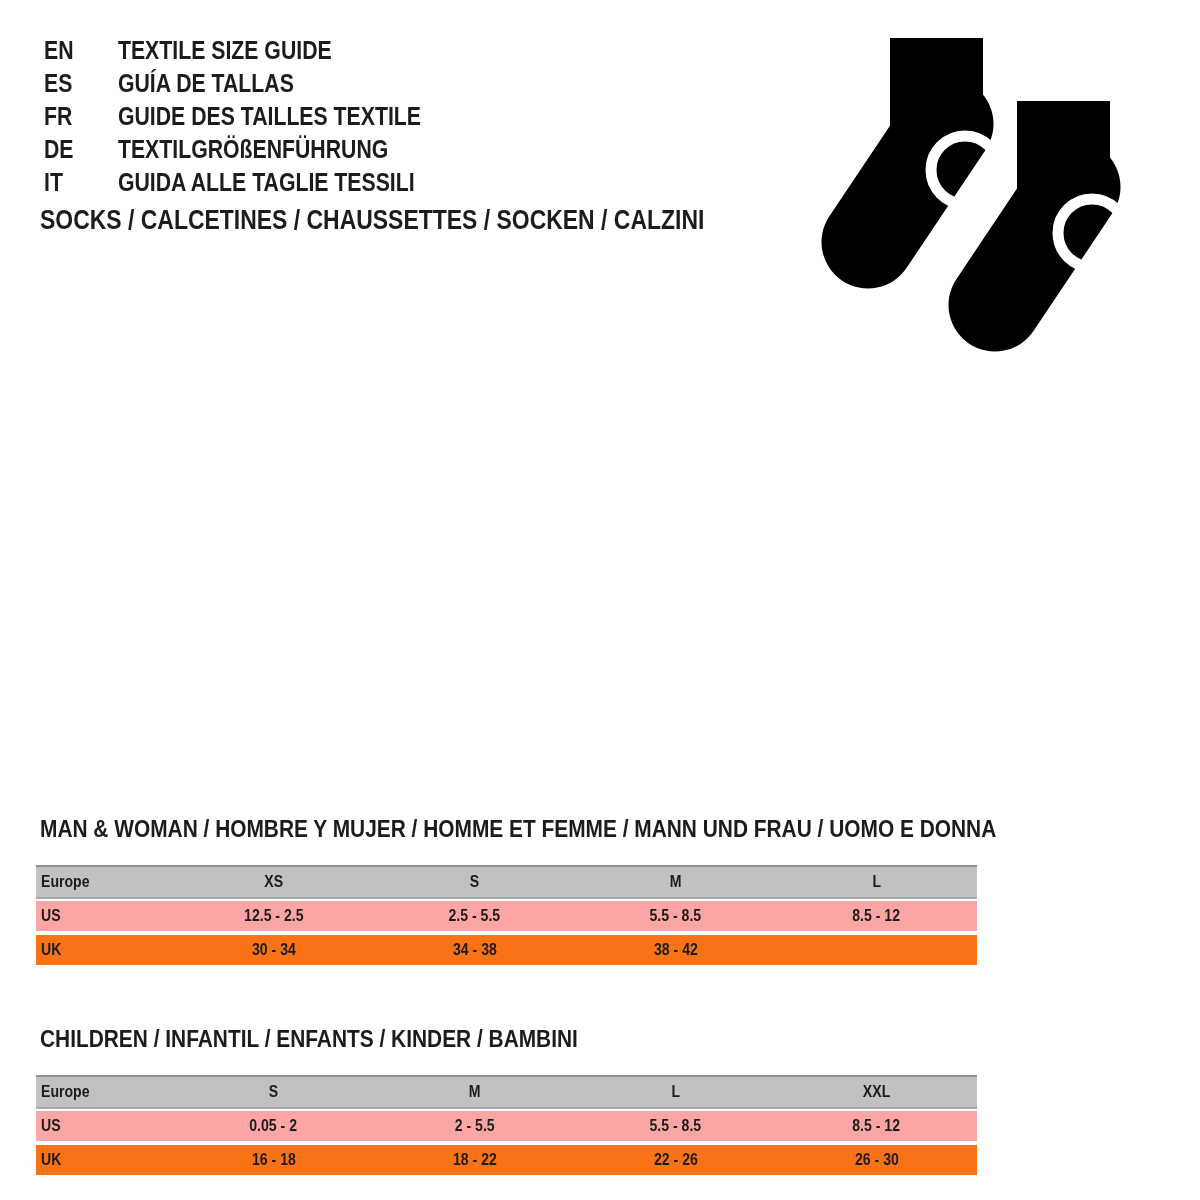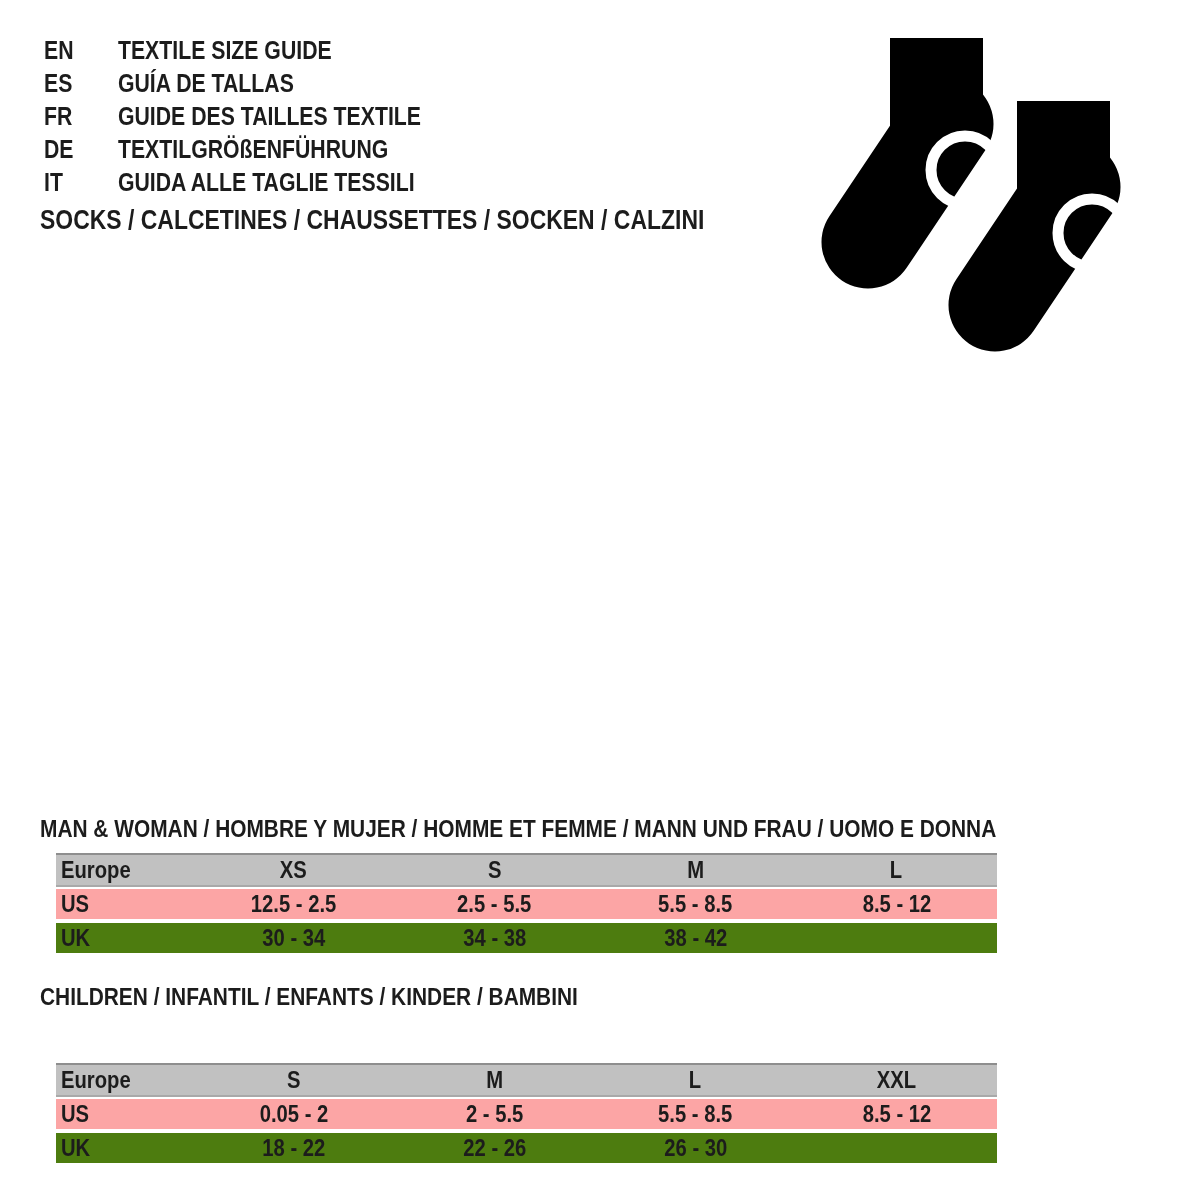--- a/index.html
+++ b/index.html
@@ -25,36 +25,36 @@
 
   
   .product-heading { position: absolute; left: 40px; top: 206px; height: 28px; line-height: 28px; font-size: 27px; font-weight: bold; }
 
   
   .socks-art { position: absolute; left: 812px; top: 30px; width: 310px; height: 330px; }
 
   
   .table-title { position: absolute; left: 40px; height: 24px; line-height: 24px; font-size: 24px; font-weight: bold; }
   .title-adults { top: 817px; }
-  .title-children { top: 985px; }
+  .title-children { top: 1027px; }
 
   
-  .size-table { position: absolute; left: 56px; width: 941px; font-size: 23px; font-weight: bold; }
+  .size-table { position: absolute; left: 36px; width: 941px; font-size: 16px; font-weight: bold; margin-top: 12px; }
   .table-adults { top: 853px; }
   .table-children { top: 1063px; }
 
   .trow { display: flex; height: 30px; line-height: 30px; margin-bottom: 4px; }
   .trow-head {
     background: #c1c1c1;
     border-top: 2px solid #8e8e8e;
     border-bottom: 2px solid #a9a9a9;
     margin-bottom: 2px;
   }
   .trow-us { background: #fca5a5; }
-  .trow-uk { background: #4d7c0f; margin-bottom: 0; }
+  .trow-uk { background: #f97316; margin-bottom: 0; }
 
   .cell-label { width: 137px; flex: 0 0 137px; padding-left: 5px; box-sizing: border-box; text-align: left; }
   .cell-val { width: 201px; flex: 0 0 201px; text-align: center; }
 </style>
 </head>
 <body>
 
 <div class="lang-block">
   <div class="lang-row cond">
     <span class="lang-code">EN</span>
@@ -136,17 +136,18 @@
   </div>
   <div class="trow trow-us">
     <div class="cell-label"><span class="cond-l">US</span></div>
     <div class="cell-val"><span class="cond-c">0.05 - 2</span></div>
     <div class="cell-val"><span class="cond-c">2 - 5.5</span></div>
     <div class="cell-val"><span class="cond-c">5.5 - 8.5</span></div>
     <div class="cell-val"><span class="cond-c">8.5 - 12</span></div>
   </div>
   <div class="trow trow-uk">
     <div class="cell-label"><span class="cond-l">UK</span></div>
+    <div class="cell-val"><span class="cond-c">16 - 18</span></div>
     <div class="cell-val"><span class="cond-c">18 - 22</span></div>
     <div class="cell-val"><span class="cond-c">22 - 26</span></div>
     <div class="cell-val"><span class="cond-c">26 - 30</span></div>
   </div>
 </div>
 
 </body></html>

